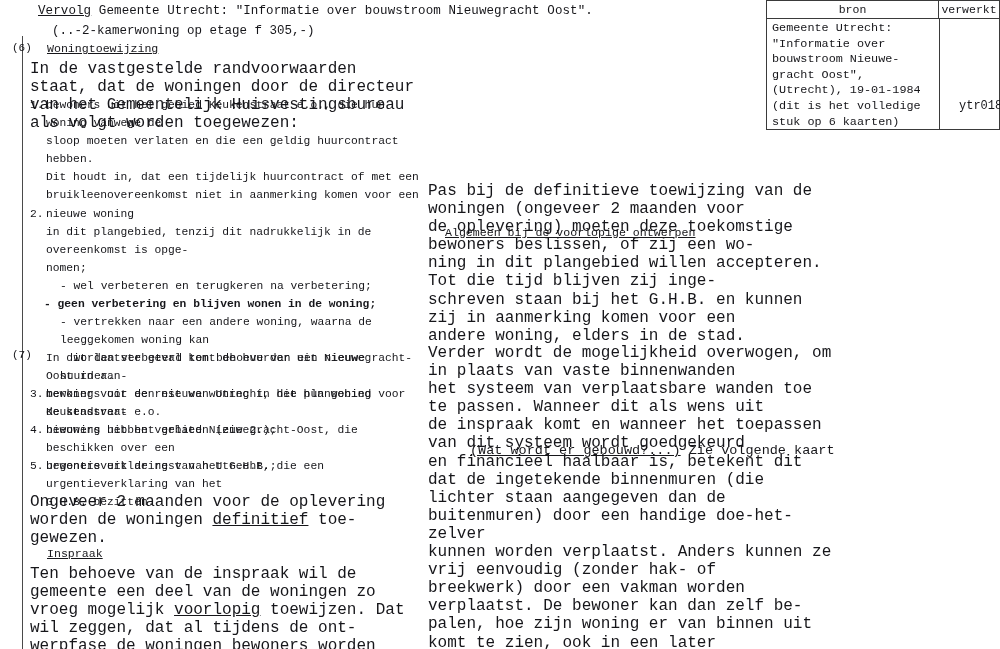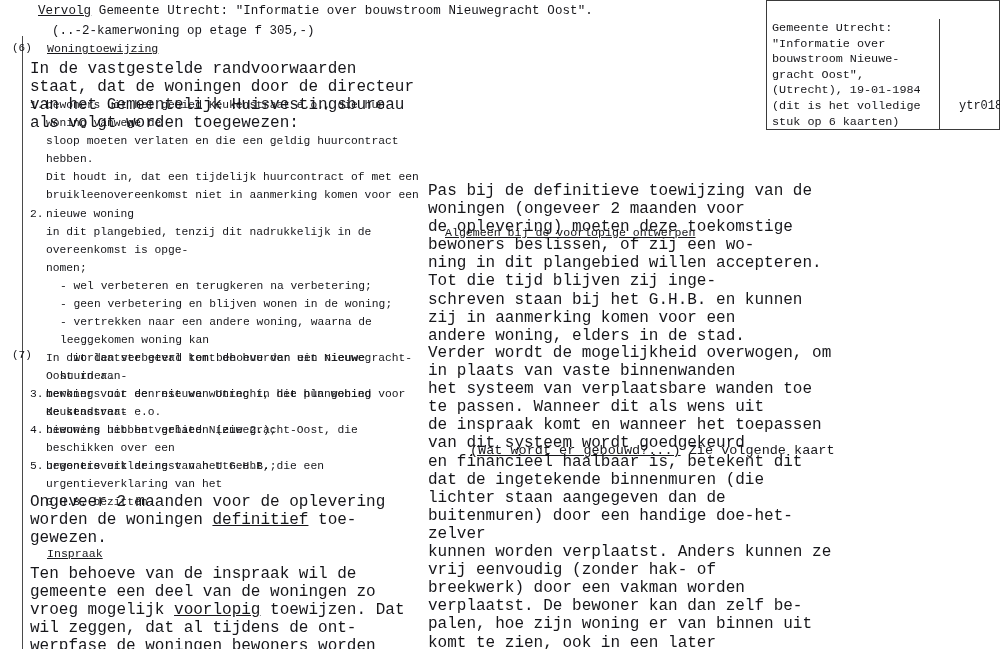--- a/index.html
+++ b/index.html
@@ -153,20 +153,24 @@
 </style>
 </head>
 <body>
 
 <div class="page">
 
   <div class="title-line"><span class="title-underline">Vervolg</span> <span>Gemeente Utrecht: "Informatie over bouwstroom Nieuwegracht Oost".</span></div>
   <div class="subtitle-line">(..-2-kamerwoning op etage    f 305,-)</div>
 
   <div class="card-box">
+    <div class="card-head">
+      <div class="col1">bron</div>
+      <div class="col2">verwerkt</div>
+    </div>
     <div class="card-split"></div>
     <div class="card-body">
       <div>Gemeente Utrecht:</div>
       <div>"Informatie over</div>
       <div>bouwstroom Nieuwe-</div>
       <div>gracht Oost",</div>
       <div>(Utrecht), 19-01-1984</div>
       <div>(dit is het volledige</div>
       <div>stuk op 6 kaarten)</div>
     </div>
@@ -185,21 +189,21 @@
   <div class="numline" style="left:46px; top:96px; width:378px;">bewoners uit het gebied Keukenstraat e.o., die hun woning vanwege de
 sloop moeten verlaten en die een geldig huurcontract hebben.
 Dit houdt in, dat een tijdelijk huurcontract of met een
 bruikleenovereenkomst niet in aanmerking komen voor een nieuwe woning
 in dit plangebied, tenzij dit nadrukkelijk in de overeenkomst is opge-
 nomen;</div>
 
   <div class="numline" style="left:30px; top:205px; width:18px;">2.</div>
 
   <div class="numline" style="left:60px; top:277px; width:360px;">- wel verbeteren en terugkeren na verbetering;</div>
-  <div class="numline" style="left:60px; top:295px; width:360px;">- geen verbetering en blijven wonen in de woning;</div>
+  <div class="numline" style="left:44px; top:295px; width:360px;font-weight:bold;">- geen verbetering en blijven wonen in de woning;</div>
   <div class="numline" style="left:60px; top:313px; width:365px;">- vertrekken naar een andere woning, waarna de leeggekomen woning kan
   worden verbeterd ten behoeve van een nieuwe huurder.</div>
 
   <div class="marker" style="left:12px; top:349px;">(7)</div>
   <div class="numline" style="left:46px; top:349px; width:378px;">In dit laatste geval komt de huurder uit Nieuwegracht-Oost in aan-
 merking voor een nieuwe woning in het plangebied Keukenstraat e.o.</div>
 
   <div class="numline" style="left:30px; top:385px; width:18px;">3.</div>
   <div class="numline" style="left:46px; top:385px; width:378px;">bewoners uit de rest van Utrecht, die hun woning voor de stadsver-
 nieuwing hebben verlaten (zie 2.);</div>

